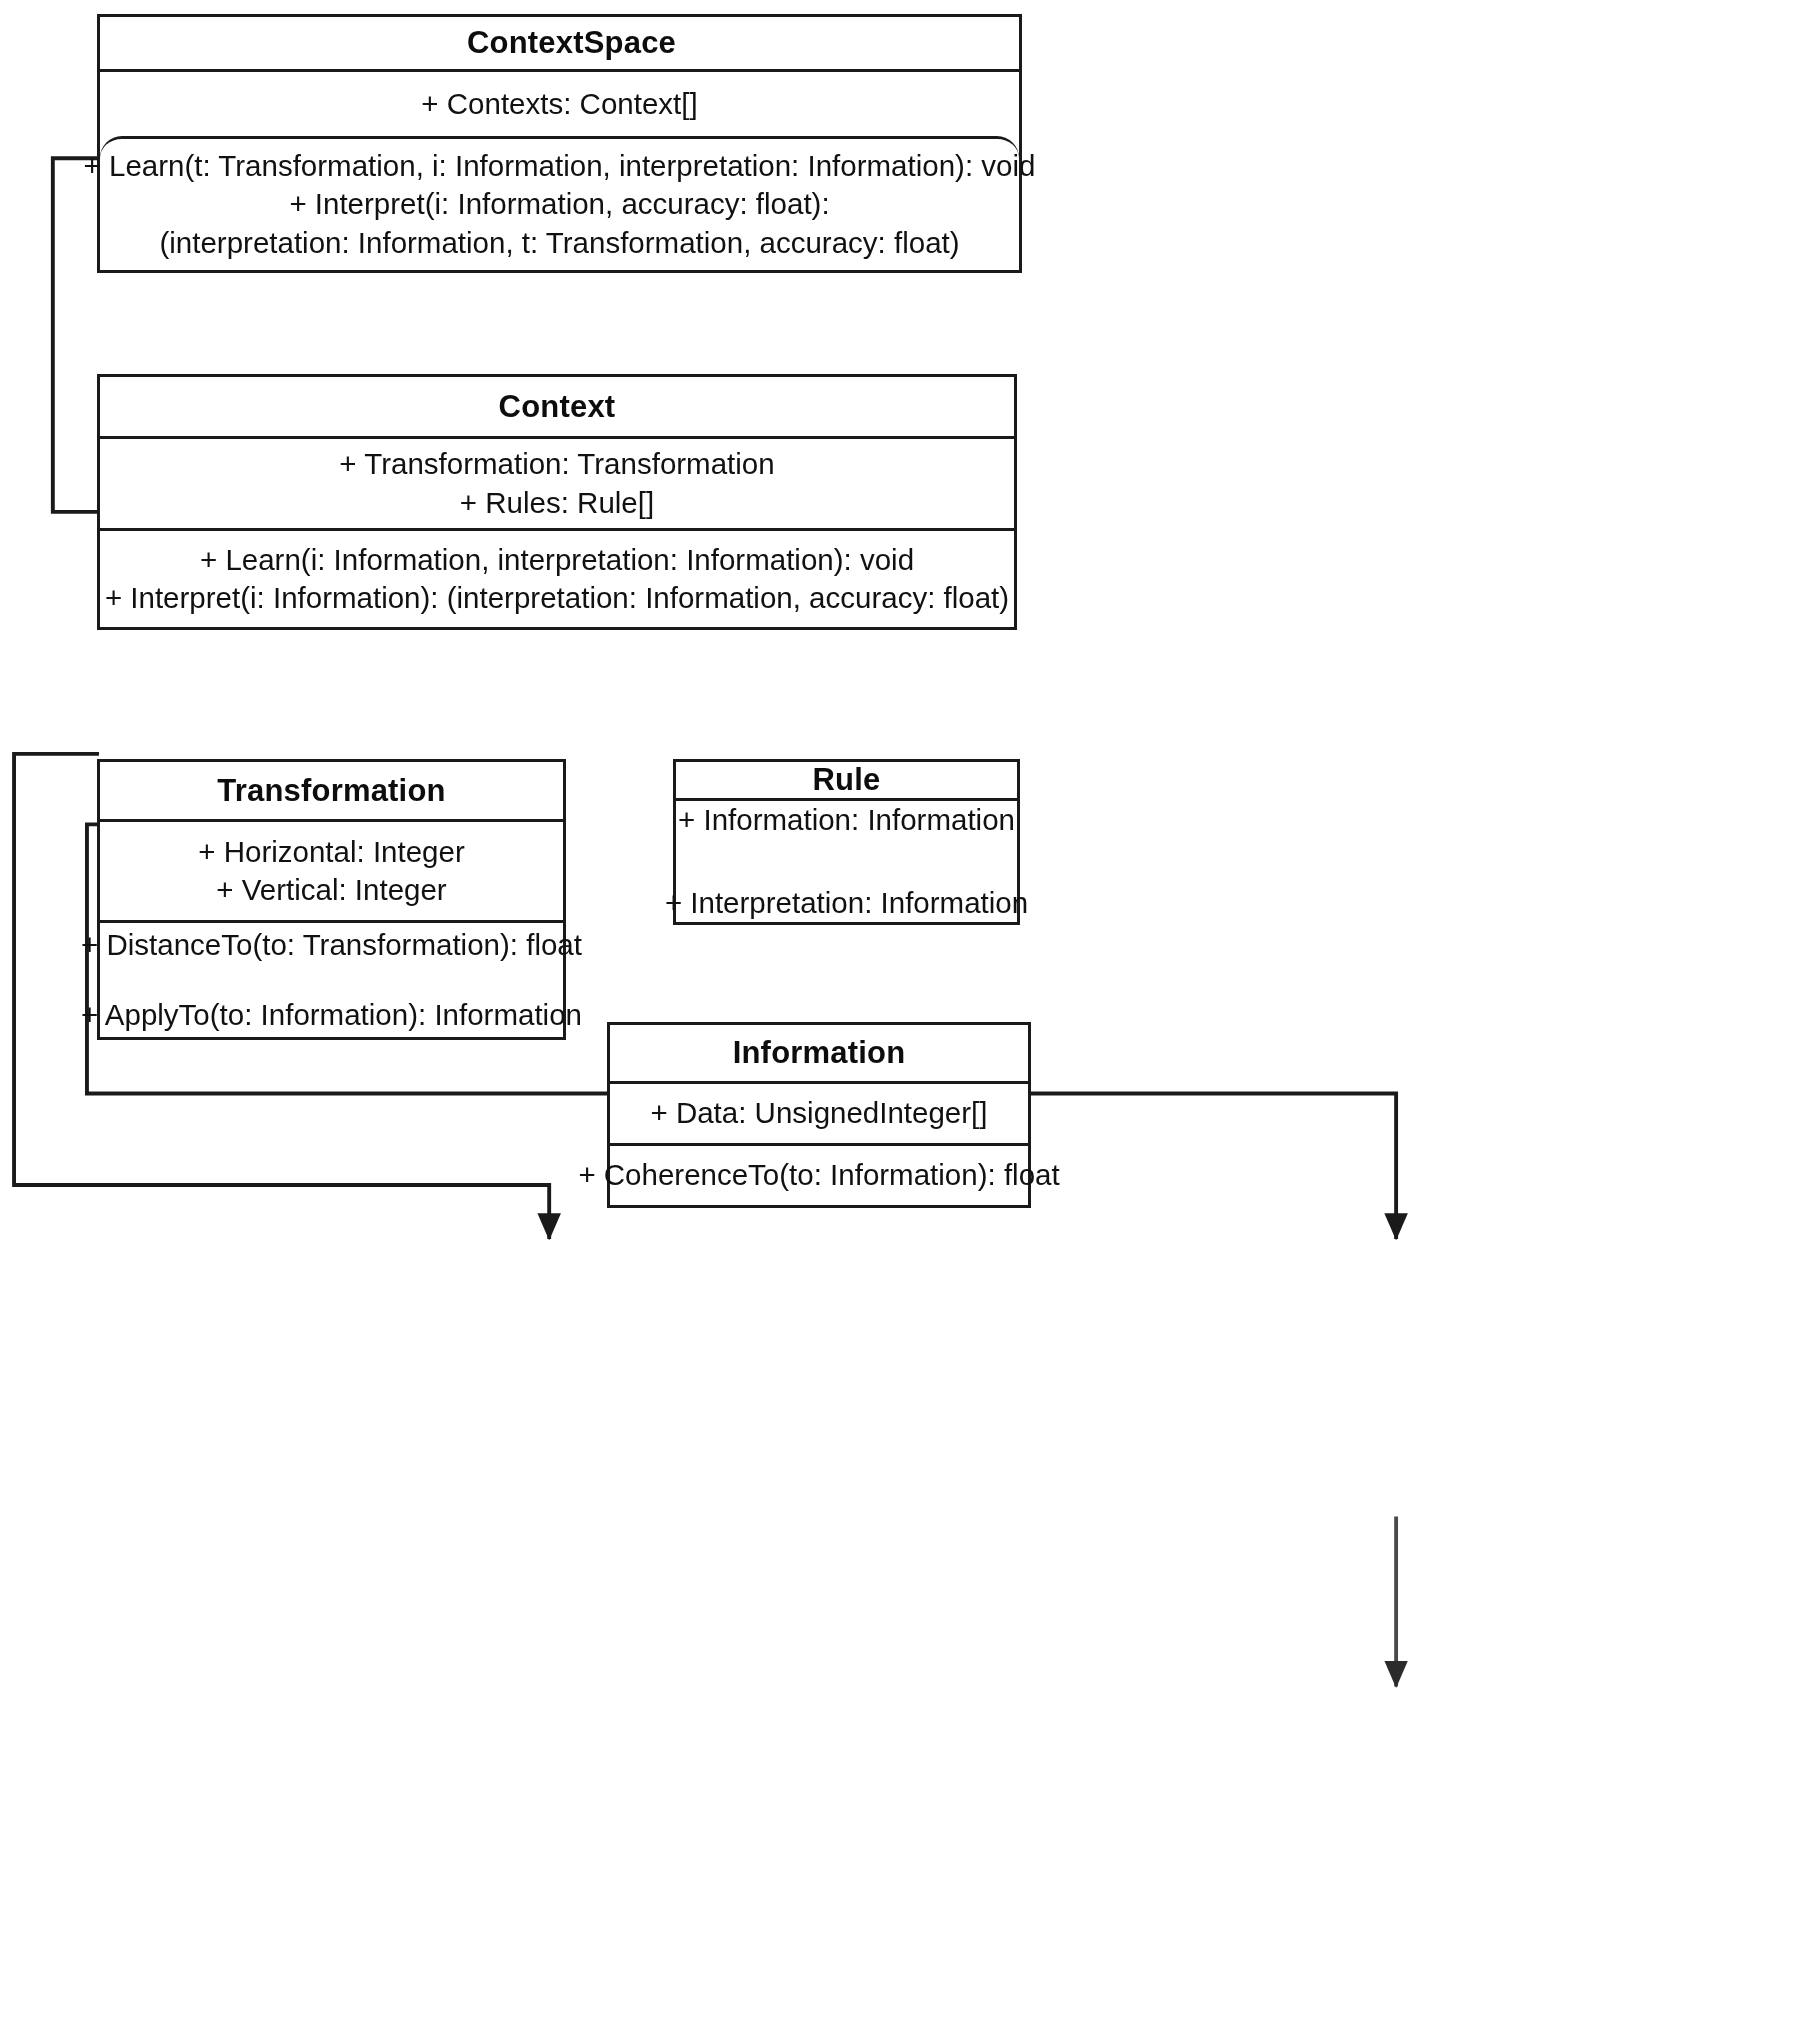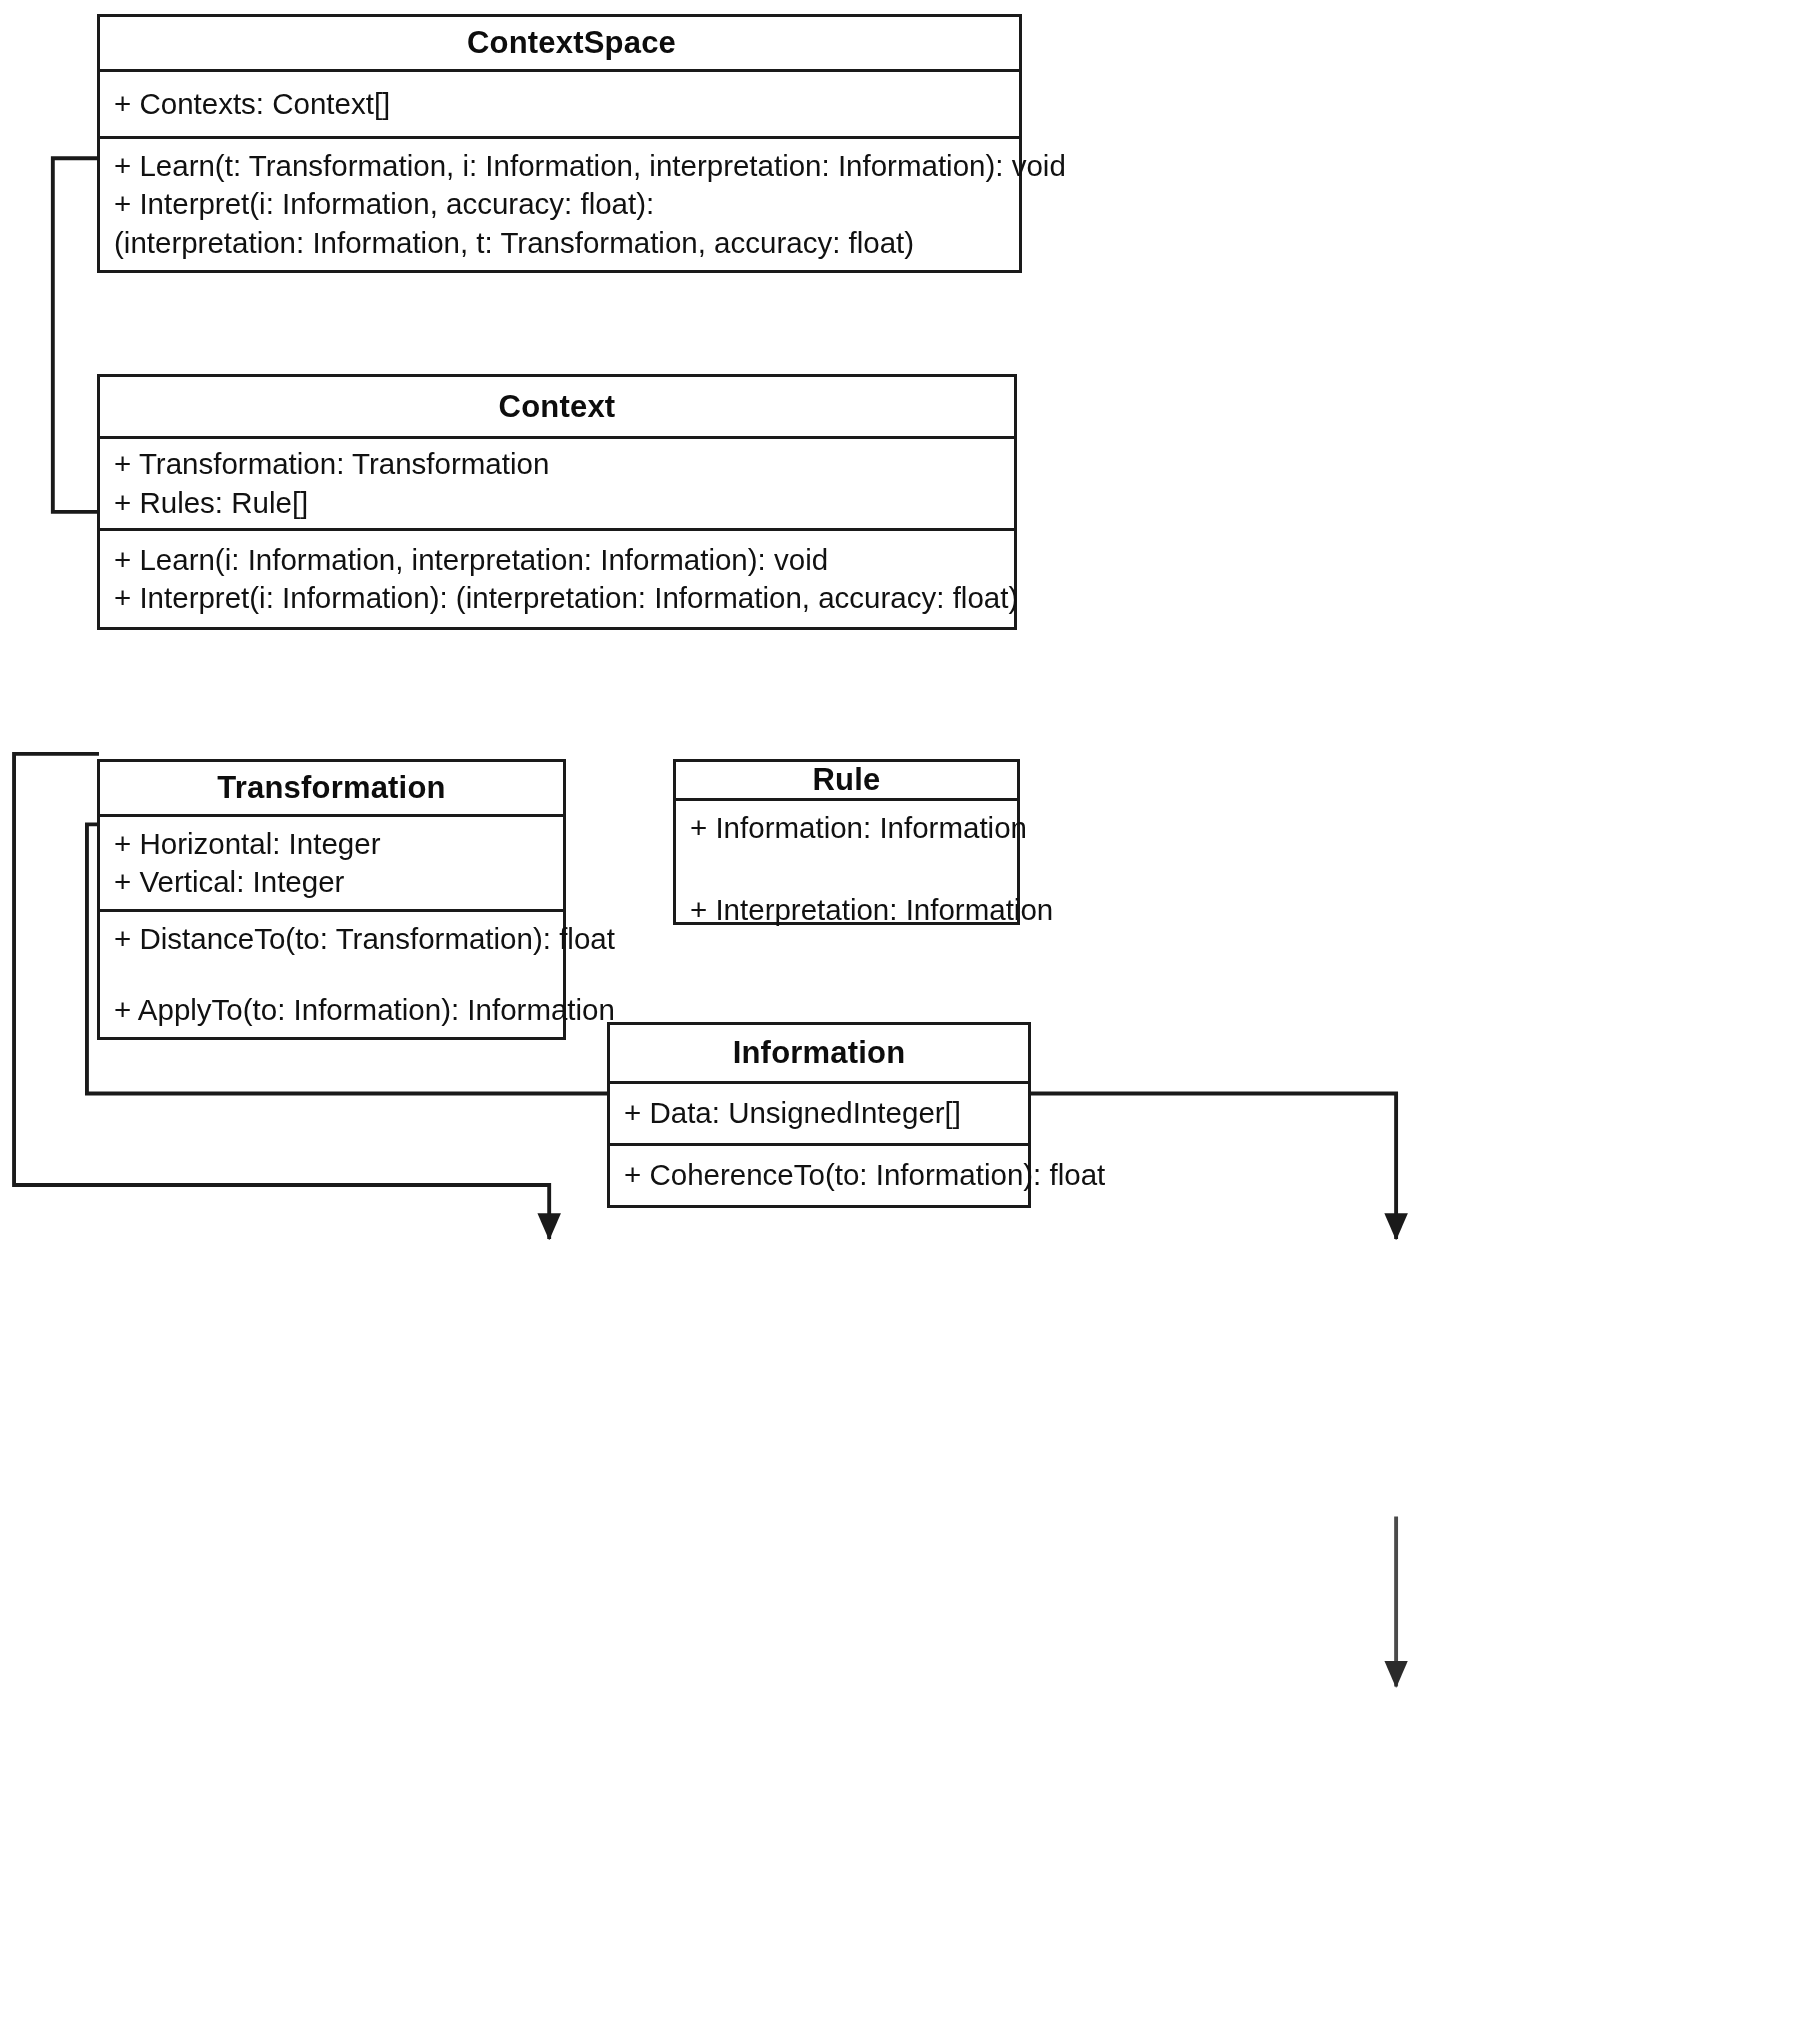--- a/index.html
+++ b/index.html
@@ -43,35 +43,36 @@
     align-items: center;
     justify-content: center;
     box-sizing: border-box;
   }
   .uml-compartment {
     border-top: 3.1px solid #1a1a1a;
     box-sizing: border-box;
     display: flex;
     flex-direction: column;
     justify-content: center;
-    padding: 8px 14px;
+    padding: 0 14px;
+    align-items: center;
   }
   .uml-line {
     font-size: 29.5px;
     color: #111111;
     line-height: 1.30;
     white-space: nowrap;
     text-align: left;
   }
 
   
   #class-contextspace { left: 97px;  top: 14px;   width: 925px; height: 259px; }
   #class-contextspace .uml-title { height: 52px; margin-left: 24px; }
   #class-contextspace .cmp-attrs  { height: 67px; }
-  #class-contextspace .cmp-ops    { flex: 1; }
+  #class-contextspace .cmp-ops    { flex: 1; border-radius: 22px; }
 
   #class-context { left: 97px; top: 374px; width: 920px; height: 256px; }
   #class-context .uml-title { height: 59px; border-radius: 12px; }
   #class-context .cmp-attrs { height: 92px; }
   #class-context .cmp-ops   { flex: 1; }
 
   #class-transformation { left: 97px; top: 759px; width: 469px; height: 281px; }
   #class-transformation .uml-title { height: 57px; }
   #class-transformation .cmp-attrs { height: 101px; }
   #class-transformation .cmp-ops   { flex: 1; gap: 32px; }

